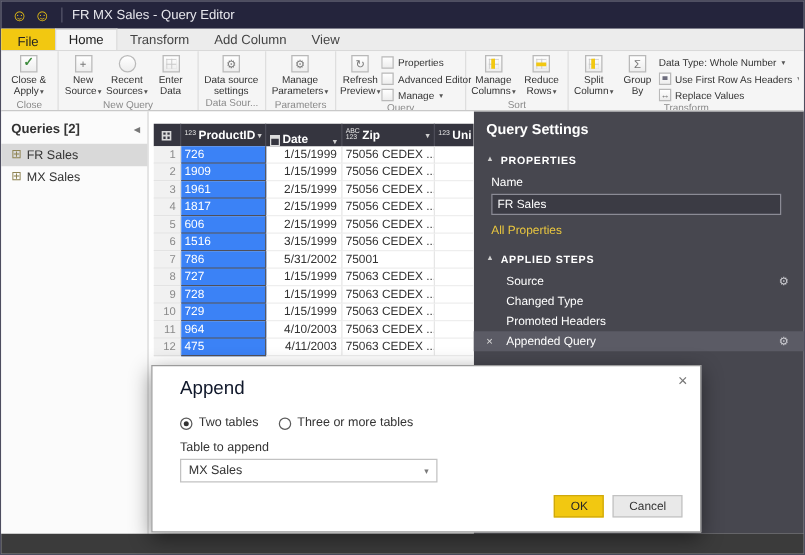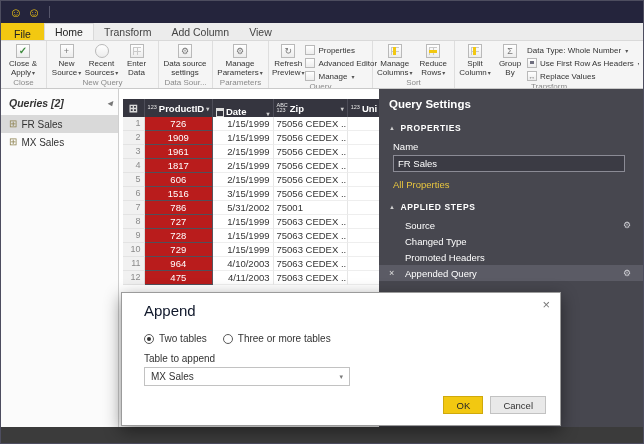--- a/index.html
+++ b/index.html
@@ -38,40 +38,40 @@
 .ric.rowstripe::before {content:""; position:absolute; left:2px; right:2px; top:5px; height:3px; background:#f2c811; z-index:1;}
 .ric.toprow::before {content:""; position:absolute; left:2px; right:2px; top:2px; height:3px; background:#6e6e7e; z-index:1;}
 .rics {width:10px; height:10px; border:1px solid #b9b9b9; background:linear-gradient(#fff,#ededed); display:flex; align-items:center; justify-content:center; font-size:7px; color:#777; flex-shrink:0;}
 .g-check {color:#3c8a3c; font-weight:bold; font-size:10px;}
 
 
 .content {position:absolute; top:88px; left:0; right:0; bottom:16px; display:flex;}
 
 
 .sidebar {width:118px; flex-shrink:0; background:#fbfbfb; border-right:1px solid #cfcfcf;}
-.sb-head {display:flex; align-items:center; font-size:10.5px; font-weight:bold; color:#333; padding:8px 6px 6px 8px;font-style:italic;}
+.sb-head {display:flex; align-items:center; font-size:10.5px; font-weight:bold; color:#333; padding:8px 6px 6px 8px;}
 .sb-collapse {margin-left:auto; color:#777; font-size:9px;}
 .sb-item {display:flex; align-items:center; gap:4px; height:18px; padding:0 8px; font-size:10px; color:#333;}
 .sb-item.selected {background:#d9d9d9;}
 .tbl-ic {color:#8f8453; font-size:10px; line-height:1;}
 
 
 .gridarea {flex:1; background:#fff; position:relative; padding:10px 0 0 4px; overflow:hidden;}
 .ghead {display:flex; height:18px; background:#35353f;}
 .gh {display:flex; align-items:center; padding:0 3px; border-right:1px solid #4d4d58; color:#fff; font-size:9.5px; font-weight:bold; overflow:hidden; white-space:nowrap;}
 .gh .typ {font-size:5.5px; line-height:5.5px; white-space:pre-line; color:#e8e8e8; font-weight:normal; margin-right:2px;}
 .gh .chevh {margin-left:auto; font-size:6px; color:#cfcfcf; padding-left:2px;}
 .gh .corner-ic {font-size:11px; color:#d9d9d9; margin:0 auto;}
 .w-rn {width:22px;} .w-pid {width:70px;} .w-date {width:62px;align-items:flex-end;} .w-zip {width:76px;}
 .w-uni {width:32px; border-right:none !important;}
 .cal {width:8px; height:9px; border:1px solid #dcdcdc; border-top:3px solid #dcdcdc; margin-right:2px; flex-shrink:0;}
 .gr {display:flex; height:14px;}
 .c {font-size:9.5px; line-height:13px; padding:0 3px; border-right:1px solid #e6e6e6; border-bottom:1px solid #eee; overflow:hidden; white-space:nowrap; color:#333;}
 .c.w-rn {background:#f1f1f1; color:#8a8a8a; text-align:right; font-size:9px; border-right:1px solid #d9d9d9; border-bottom:1px solid #e3e3e3;}
-.c.w-pid {background:#b91c1c; color:#fff; text-align:center; border-right:1px solid #56565f; border-bottom:1px solid #50505a;}
+.c.w-pid {background:#3b82f6; color:#fff; text-align:left; border-right:1px solid #56565f; border-bottom:1px solid #50505a;}
 .c.w-date {text-align:right;}
 
 
 .settings {width:264px; flex-shrink:0; background:#47474f; color:#fff; font-size:10px;}
 .qs-title {font-size:11.5px; font-weight:bold; padding:9px 10px 10px;}
 .qs-sec {display:flex; align-items:center; gap:5px; font-size:8.5px; font-weight:bold; letter-spacing:0.6px; padding:3px 10px;}
 .qs-sec .tri {font-size:6px; color:#d0d0d0;}
 .qs-namelabel {padding:5px 14px 3px; font-size:9.5px;}
 .qs-input {display:block; width:232px; margin:0 14px; height:17px; background:#3b3b44; border:1px solid #8b8b95; color:#fff; font-size:9.5px; padding:0 4px; font-family:"Liberation Sans", sans-serif;}
 .qs-link {color:#e9c63f; font-size:9.5px; padding:7px 14px 9px; display:block; text-decoration:none;}
@@ -102,20 +102,21 @@
 </style>
 </head>
 <body>
 
 <div class="window">
 
   <div class="titlebar">
     <span class="smiley">☺</span>
     <span class="smiley">☺</span>
     <span class="tb-sep"></span>
+    <span class="tb-title">FR MX Sales - Query Editor</span>
   </div>
 
   <div class="tabrow">
     <div class="file-tab">
         <span>File</span>
       </div>
     <div class="tab active">
         <span>Home</span>
       </div>
     <div class="tab">

